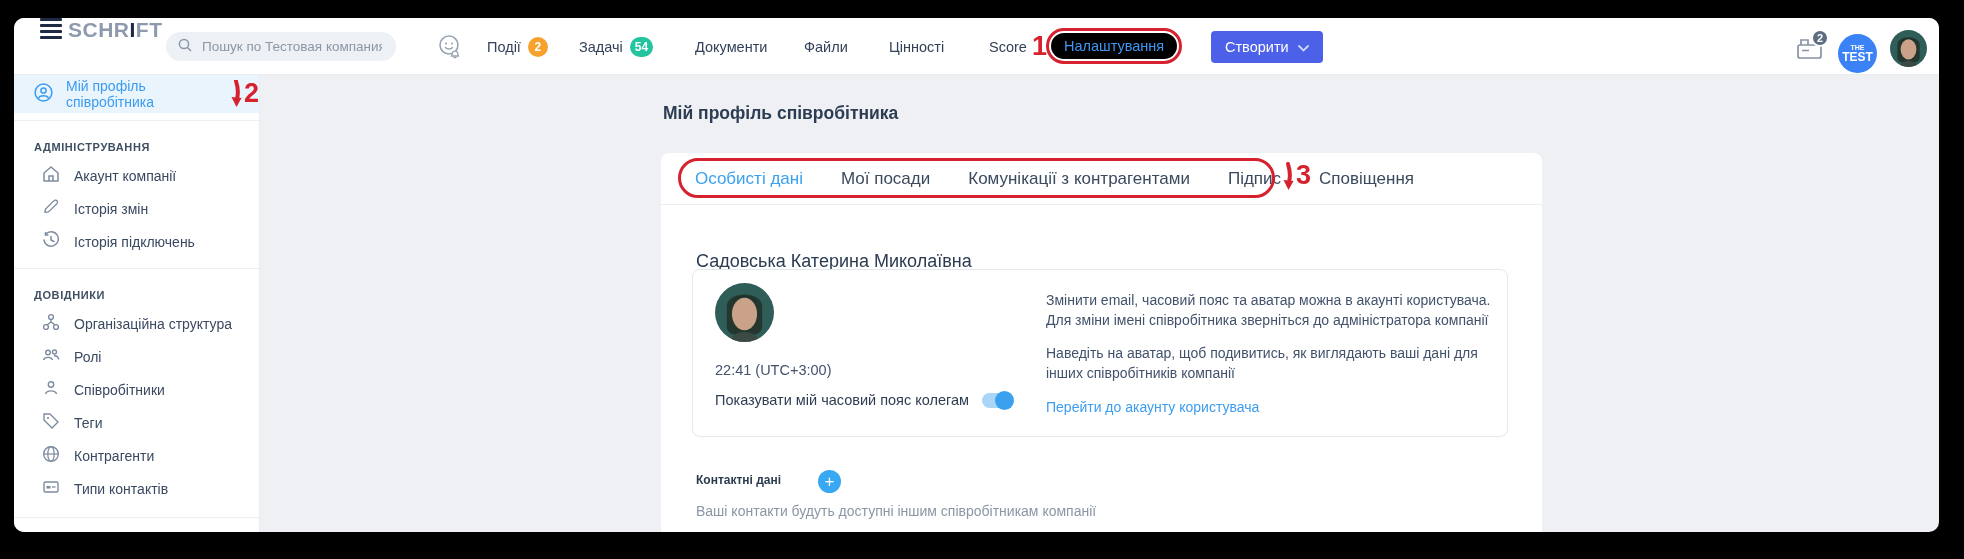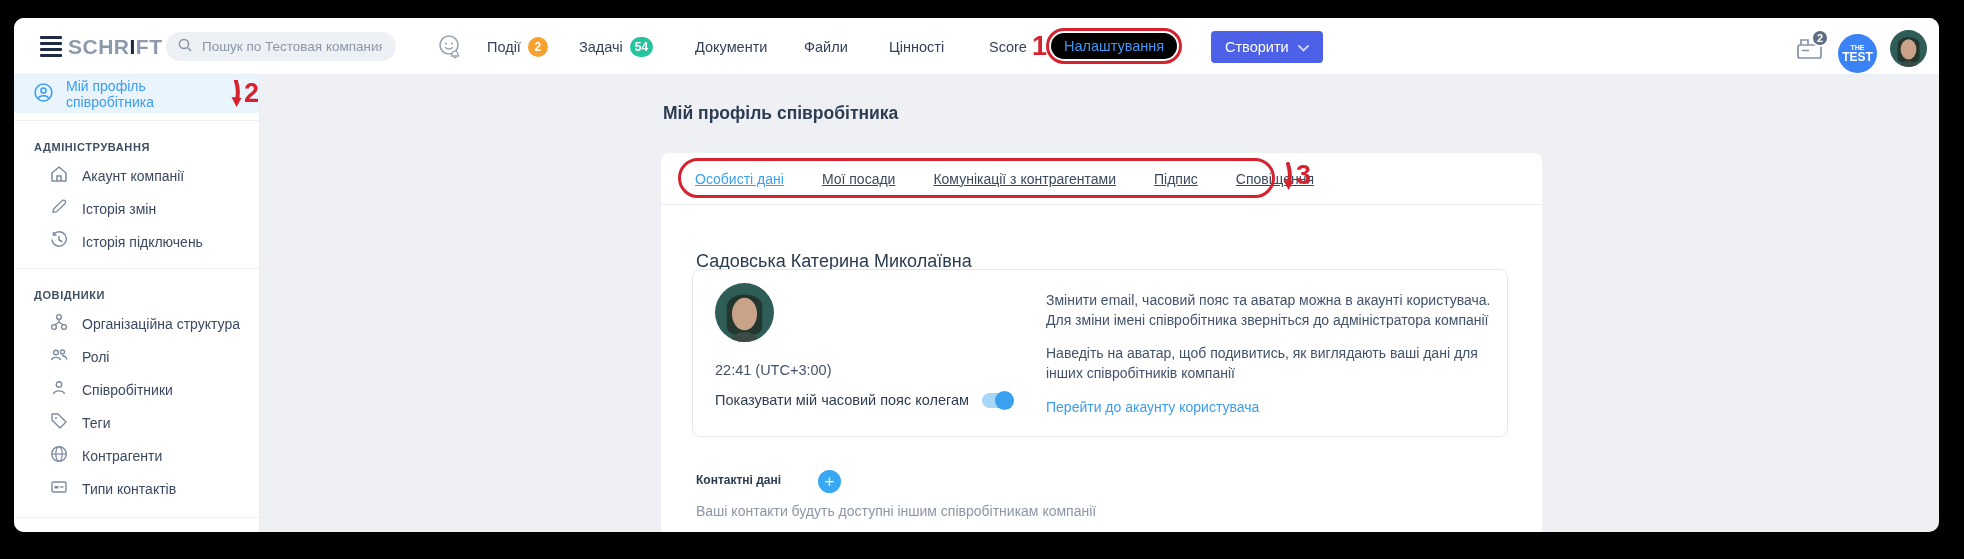--- a/index.html
+++ b/index.html
@@ -5,21 +5,21 @@
   html,body { margin:0; padding:0; background:#000; }
   body { width:1964px; height:559px; position:relative; font-family:"Liberation Sans","DejaVu Sans",sans-serif; }
   * { box-sizing:border-box; }
 
   .frame { position:absolute; left:14px; top:18px; width:1925px; height:514px;
            background:#eef0f4; border-radius:10px; overflow:hidden; }
 
   
   .topbar { position:absolute; left:0; top:0; right:0; height:57px; background:#fff;
             border-bottom:1px solid #e9ecf0; z-index:5; }
-  .brand { position:absolute; left:26px; top:0; height:57px; display:flex; align-items:center; gap:6px; }
+  .brand { position:absolute; left:26px; top:0; height:57px; display:flex; gap:6px; }
   .hamburger { display:flex; flex-direction:column; gap:3px; }
   .hamburger i { display:block; width:22px; height:3px; background:#1f2b45; border-radius:1px; }
   .wordmark { font-size:21px; font-weight:700; letter-spacing:0.5px; color:#8d99ad; }
   .wordmark .accent { color:#1c2742; }
   .search { position:absolute; left:152px; top:14px; width:230px; height:29px; background:#edf0f4;
             border-radius:15px; display:flex; align-items:center; padding:0 12px; gap:8px; border:none; }
   .search input { border:none; background:transparent; outline:none; font-size:13.5px; color:#3a4960;
                   font-family:inherit; width:100%; }
   .search input::placeholder { color:#8b97a6; }
   .mood { position:absolute; left:423px; top:16px; }
@@ -49,33 +49,33 @@
   .test-logo .l2 { font-size:12px; font-weight:800; }
   .avatar-sm { position:absolute; left:1876px; top:12px; width:37px; height:37px; border-radius:50%; overflow:hidden; }
 
   
   .sidebar { position:absolute; left:0; top:57px; width:246px; bottom:0; background:#fff;
              border-right:1px solid #e9ecf0; z-index:4; }
   .sb-active { height:38px; background:#eaf4fd; display:flex; align-items:center; padding-left:20px;
                gap:13px; color:#3b9cf0; font-size:14px; cursor:pointer; }
   .sb-divider { height:1px; background:#eceff3; margin:7px 0; }
   .sb-title { font-size:11px; font-weight:700; color:#3f4f63; letter-spacing:0.6px; margin:20px 0 6px 20px; }
-  .sb-item { height:33px; display:flex; align-items:center; padding-left:36px; gap:14px;
+  .sb-item { height:33px; display:flex; align-items:center; padding-left:28px; gap:14px;
              font-size:14px; color:#3a4960; cursor:pointer; }
   .sb-item svg, .sb-active svg { flex:none; }
   .mark { display:inline-flex; align-items:flex-start; margin-left:2px; }
 
   
   .main { position:absolute; left:246px; top:57px; right:0; bottom:0; }
   .page-title { position:absolute; left:403px; top:28px; font-size:17.5px; font-weight:600; color:#2c3c52; }
   .panel { position:absolute; left:401px; top:78px; width:881px; bottom:0; background:#fff;
            border-radius:8px 8px 0 0; }
   .tabs { height:52px; border-bottom:1px solid #e9ecf0; display:flex; align-items:center;
           padding-left:34px; gap:38px; position:relative; }
-  .tab { font-size:14px; color:#3c4a5e; white-space:nowrap; cursor:pointer;text-decoration:underline; }
+  .tab { font-size:17px; color:#3c4a5e; white-space:nowrap; cursor:pointer; }
   .tab.active { color:#38a1f1; }
   .tabs-oval { position:absolute; left:17px; top:5px; width:597px; height:40px;
                border:3.5px solid #d6212f; border-radius:22px; pointer-events:none; }
   .mark3 { position:absolute; left:620px; top:9px; display:flex; }
   .employee-name { position:absolute; left:35px; top:98px; font-size:18px; font-weight:400; color:#2b3b50; }
   .card { position:absolute; left:31px; top:116px; width:816px; height:168px; border:1px solid #e3e8ef;
           border-radius:8px; background:#fff; }
   .avatar-big { position:absolute; left:22px; top:13px; width:59px; height:59px; border-radius:50%;
                 overflow:hidden; cursor:pointer; }
   .time { position:absolute; left:22px; top:92px; font-size:14.5px; color:#42526b; }

